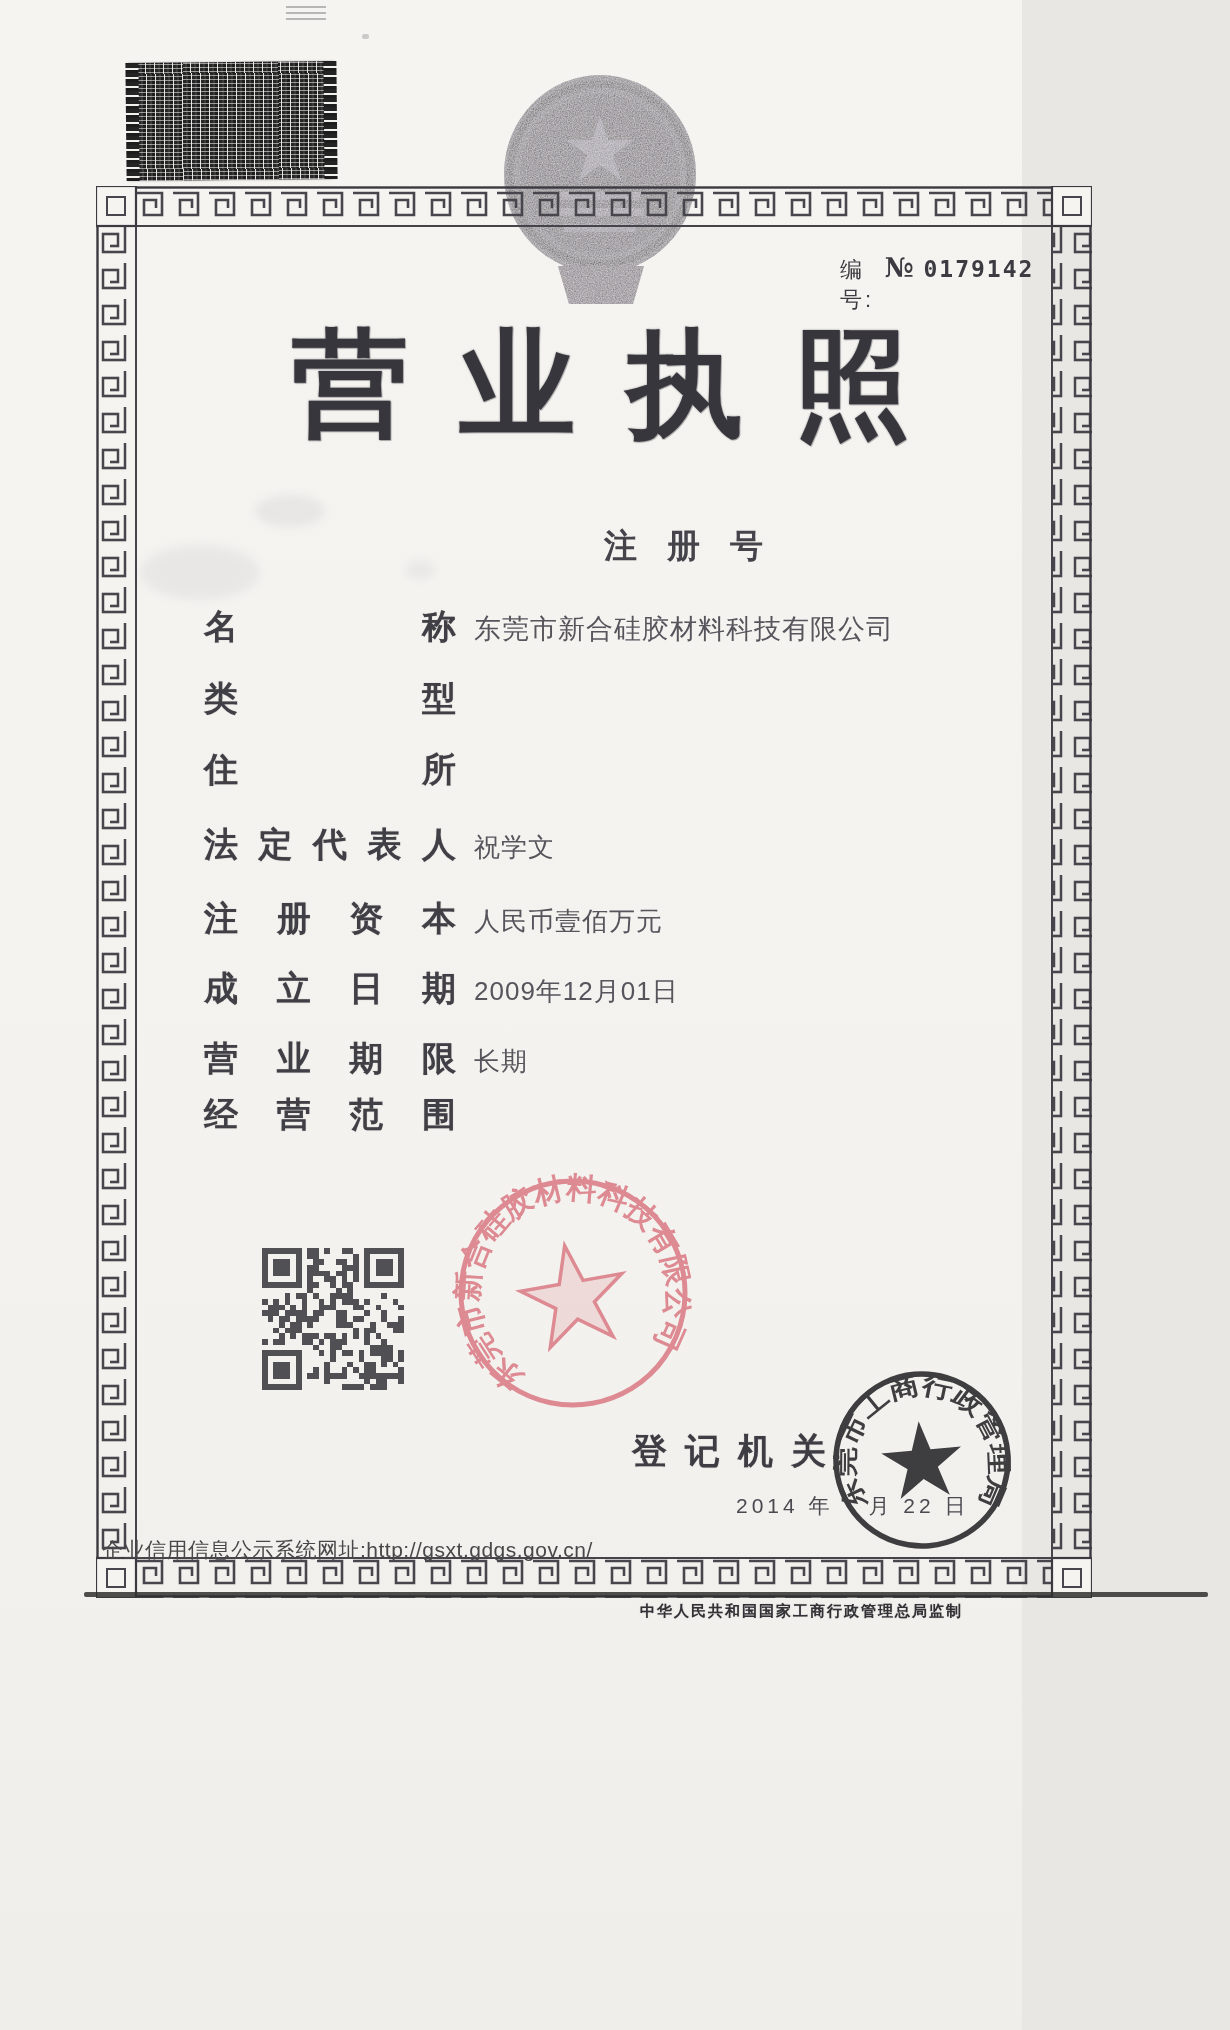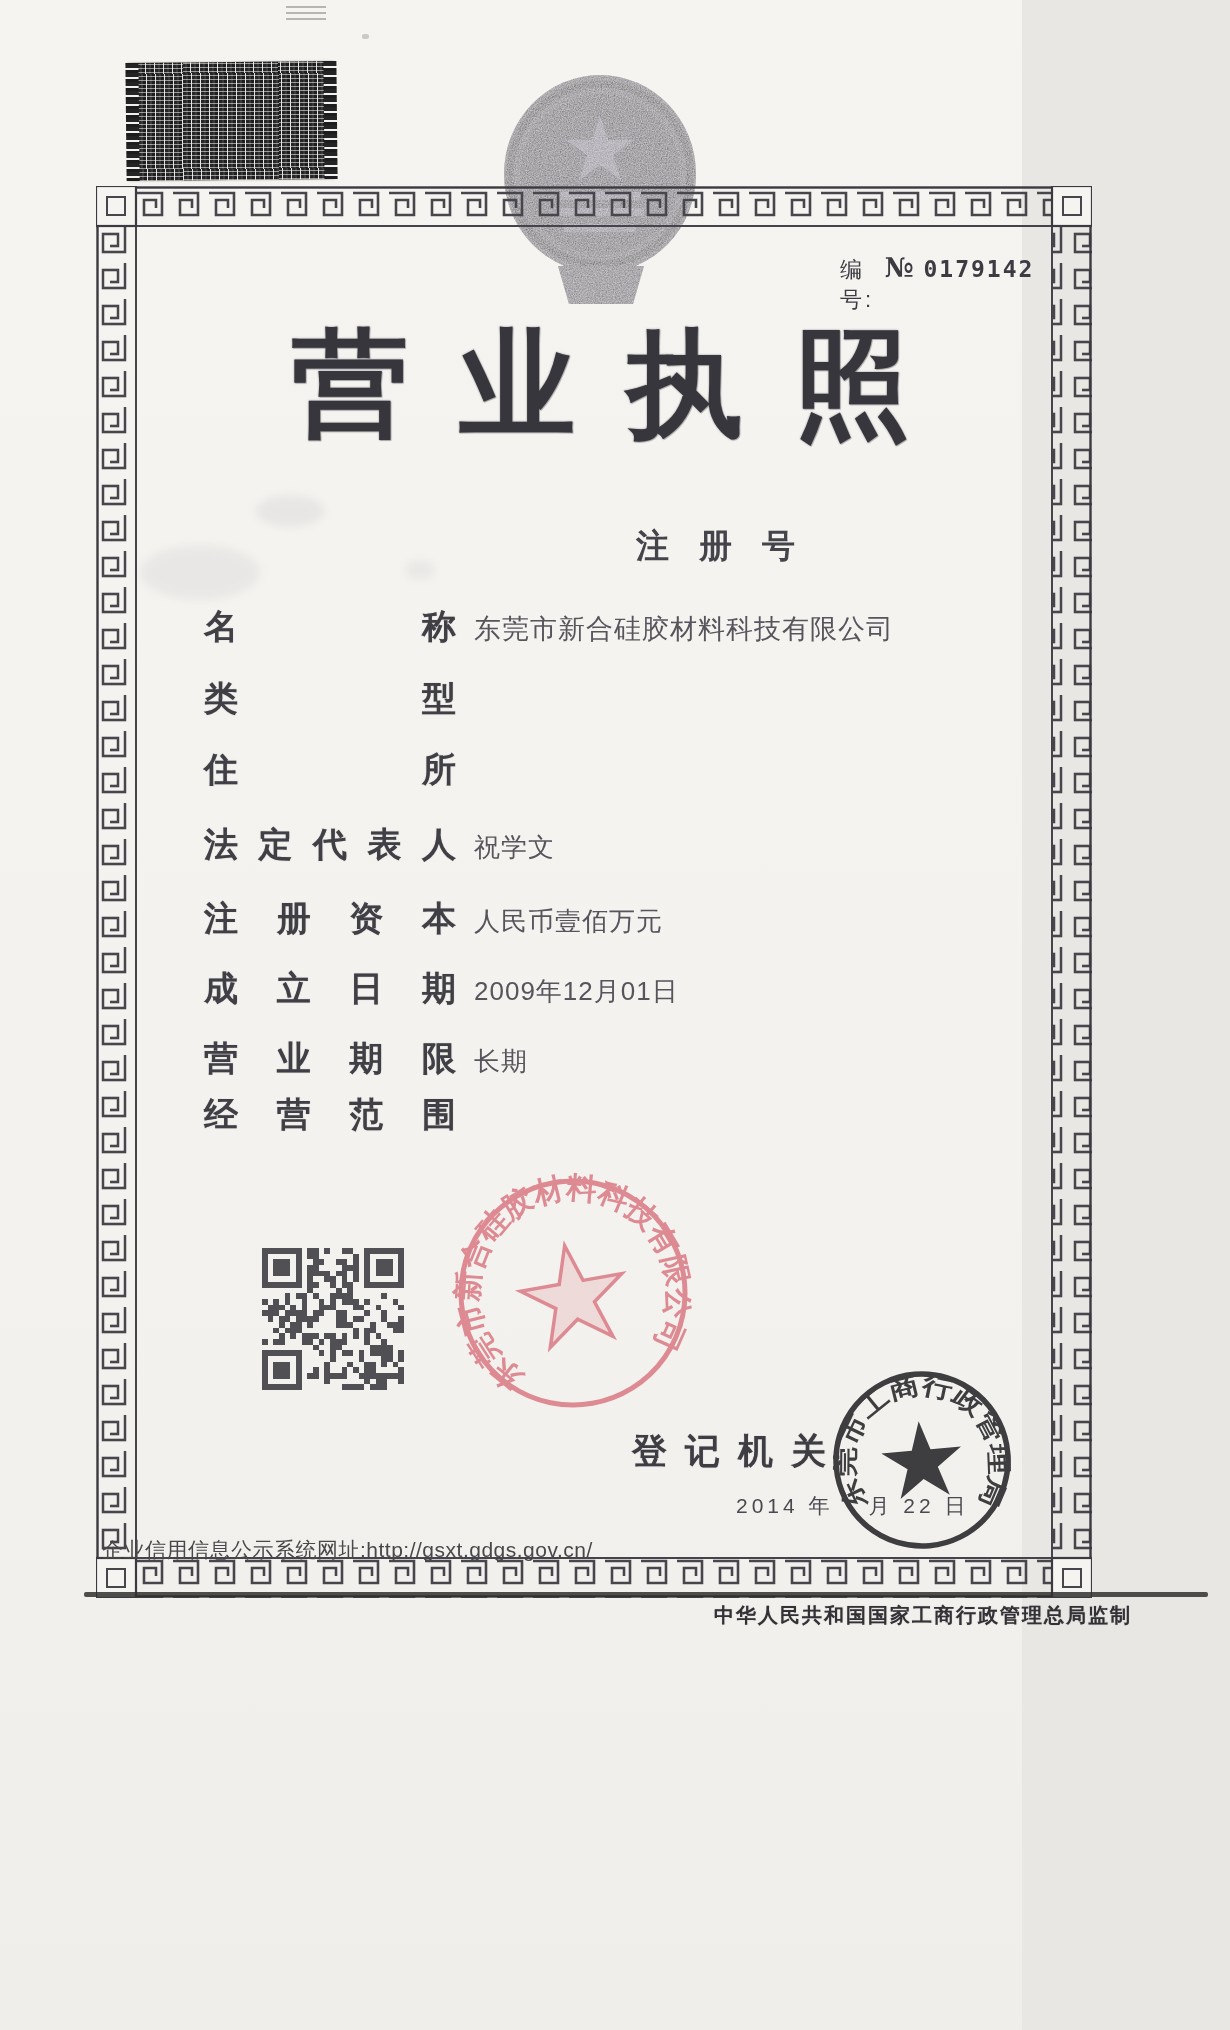--- a/index.html
+++ b/index.html
@@ -59,21 +59,21 @@
     position:absolute;left:292px;top:318px;width:618px;z-index:3;
     display:flex;justify-content:space-between;
   }
   .title-row span{
     font-size:116px;line-height:1.15;font-weight:800;color:#38363d;
     text-shadow:0 0 2px rgba(42,41,47,.55), 1px 1px 0 rgba(42,41,47,.25);
   }
 
   
   .regno{
-    position:absolute;left:636px;top:524px;z-index:3;
+    position:absolute;left:604px;top:524px;z-index:3;
     display:flex;align-items:center;
   }
   .regno .lab{font-size:33px;color:#45444b;font-weight:600;letter-spacing:30px;}
   .regno .val{
     font-family:"DejaVu Serif","Liberation Serif",serif;
     font-size:31px;color:#4c4b52;margin-left:2px;letter-spacing:1px;
   }
 
   
   .fields{position:absolute;left:204px;top:606px;width:880px;z-index:3;}
@@ -125,22 +125,22 @@
   
   .thickline{
     position:absolute;left:84px;top:1592px;width:1124px;height:5px;
     background:#30302f;opacity:.85;border-radius:2px;z-index:2;
   }
   .footer-left{
     position:absolute;left:102px;top:1536px;z-index:3;
     font-size:21px;color:#48484a;letter-spacing:.5px;
   }
   .footer-right{
-    position:absolute;left:640px;top:1602px;width:492px;text-align:right;z-index:3;
-    font-size:20px;font-weight:600;color:#323136;letter-spacing:2px;
+    position:absolute;left:640px;top:1602px;width:492px;text-align:left;z-index:3;
+    font-size:15px;font-weight:600;color:#323136;letter-spacing:2px;
     text-shadow:0 0 1px rgba(45,45,50,.35);
   }
 </style>
 </head>
 <body>
 
 <div class="page">
 
   <div class="tickmarks"></div>
   <div class="dot-art"></div>

